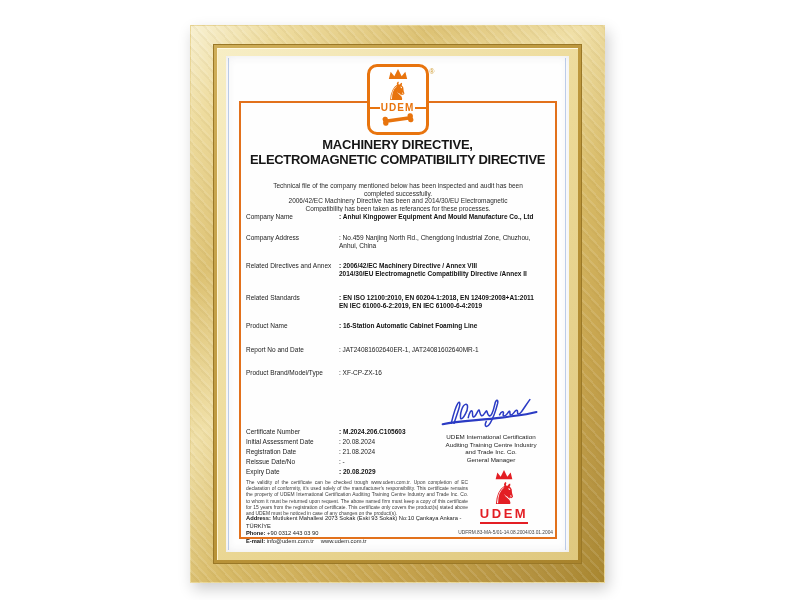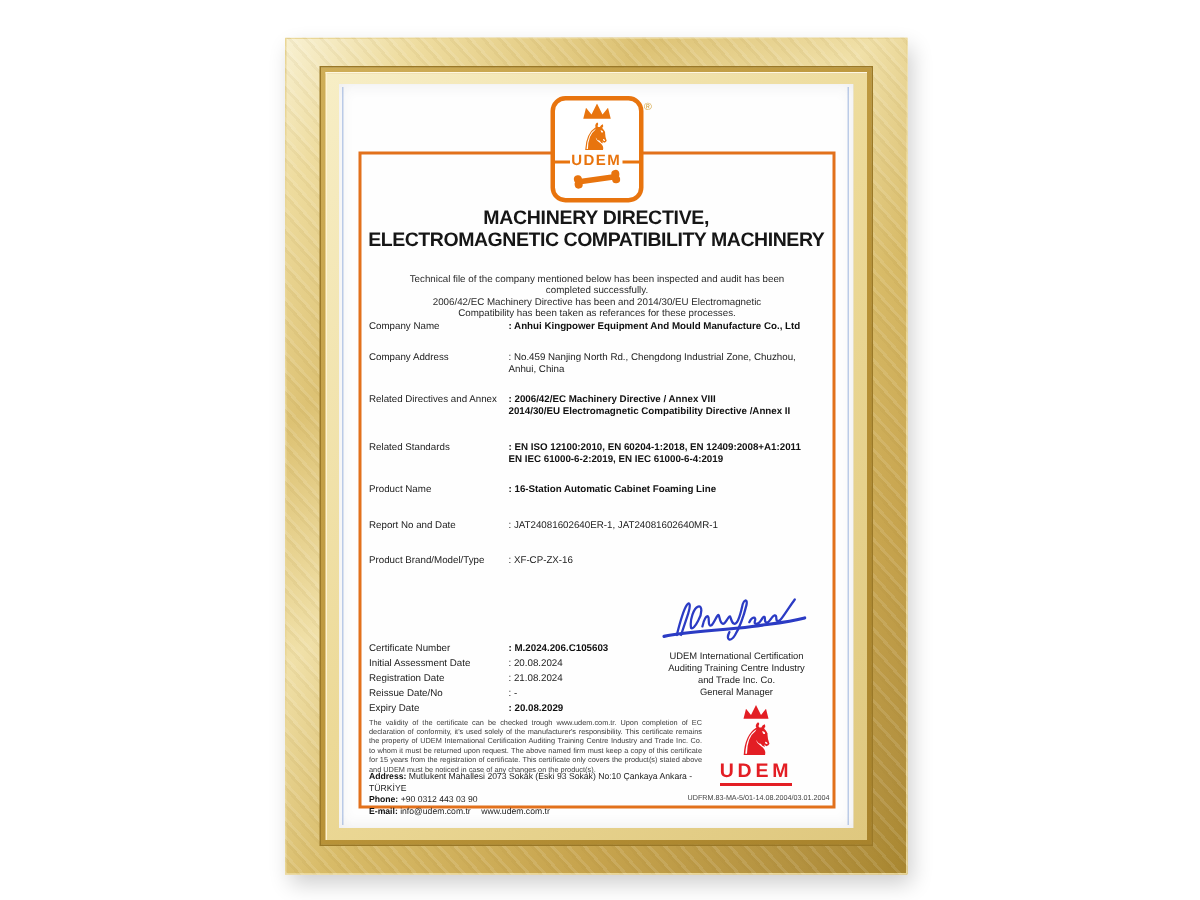--- a/index.html
+++ b/index.html
@@ -113,21 +113,21 @@
         <circle cx="6" cy="4" r="3" fill="#e8740e"></circle>
           <circle cx="6" cy="8" r="3" fill="#e8740e"></circle>
         <circle cx="34" cy="4" r="3" fill="#e8740e"></circle>
           <circle cx="34" cy="8" r="3" fill="#e8740e"></circle>
         <rect x="6" y="4" width="28" height="4" rx="2" fill="#e8740e"></rect>
       </svg>
     </div>
 
     <div class="title">
       <div class="t1">MACHINERY DIRECTIVE,</div>
-      <div class="t2">ELECTROMAGNETIC COMPATIBILITY MACHINERY</div>
+      <div class="t2">ELECTROMAGNETIC COMPATIBILITY DIRECTIVE</div>
     </div>
 
     <div class="intro">
       <div>Technical file of the company mentioned below has been inspected and audit has been</div>
       <div>completed successfully.</div>
       <div>2006/42/EC Machinery Directive has been and 2014/30/EU Electromagnetic</div>
       <div>Compatibility has been taken as referances for these processes.</div>
     </div>
 
     <div class="row s50" style="top:157px">

